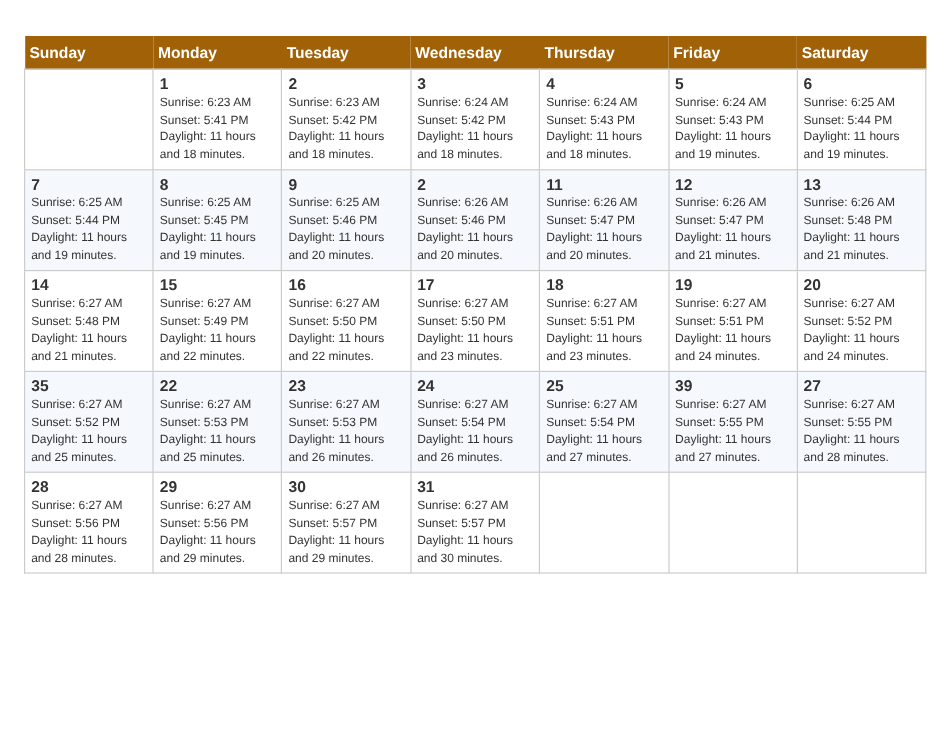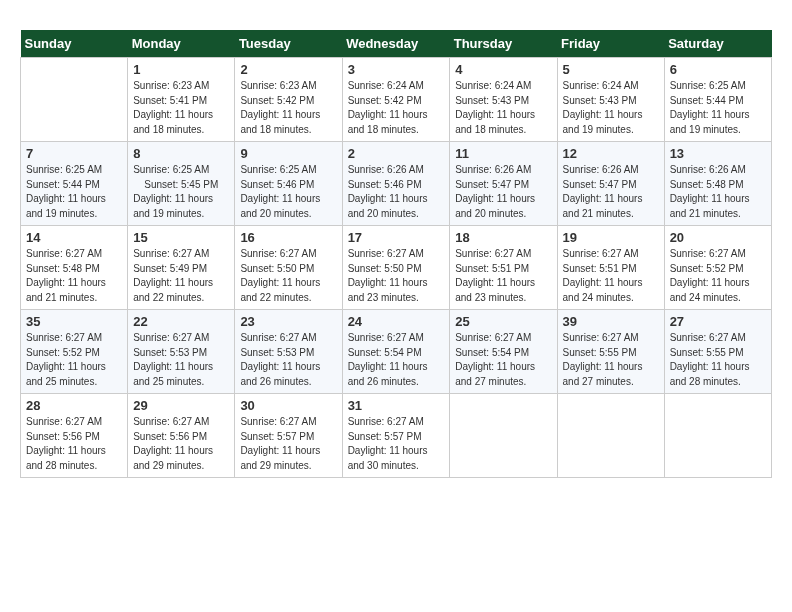--- a/index.html
+++ b/index.html
@@ -38,21 +38,21 @@
     .location {
       font-size: 16px;
       color: #444;
     }
     table {
       width: 100%;
       border-collapse: collapse;
       font-size: 11px;
     }
     thead tr th {
-      background-color: #14532d;
+      background-color: #a16207;
       color: #fff;
       padding: 6px 4px;
       text-align: left;
       font-size: 13px;
       font-weight: bold;
     }
     tbody tr td {
       border: 1px solid #ccc;
       vertical-align: top;
       padding: 4px 5px;
@@ -159,21 +159,21 @@
           <div class="day-info">
             <span style="display: block;">Sunrise: 6:25 AM</span>
             <span style="display: block;">Sunset: 5:44 PM</span>
             <span style="display: block;">Daylight: 11 hours and 19 minutes.</span>
           </div>
         </td>
         <td>
           <span class="day-number">8</span>
           <div class="day-info">
             <span style="display: block;">Sunrise: 6:25 AM</span>
-            <span style="display: block; text-align: center;">Sunset: 5:45 PM</span>
+            <span style="display: block;">Sunset: 5:45 PM</span>
             <span style="display: block;">Daylight: 11 hours and 19 minutes.</span>
           </div>
         </td>
         <td>
           <span class="day-number">9</span>
           <div class="day-info">
             <span style="display: block;">Sunrise: 6:25 AM</span>
             <span style="display: block;">Sunset: 5:46 PM</span>
             <span style="display: block;">Daylight: 11 hours and 20 minutes.</span>
           </div>

